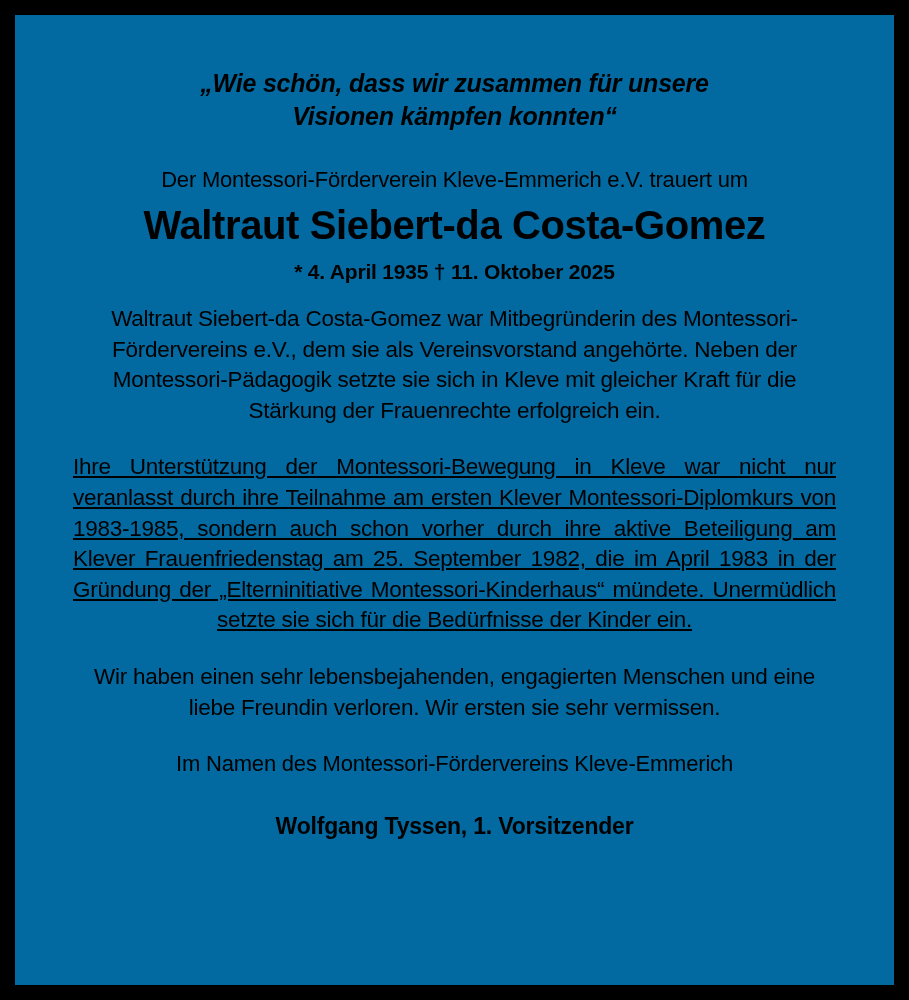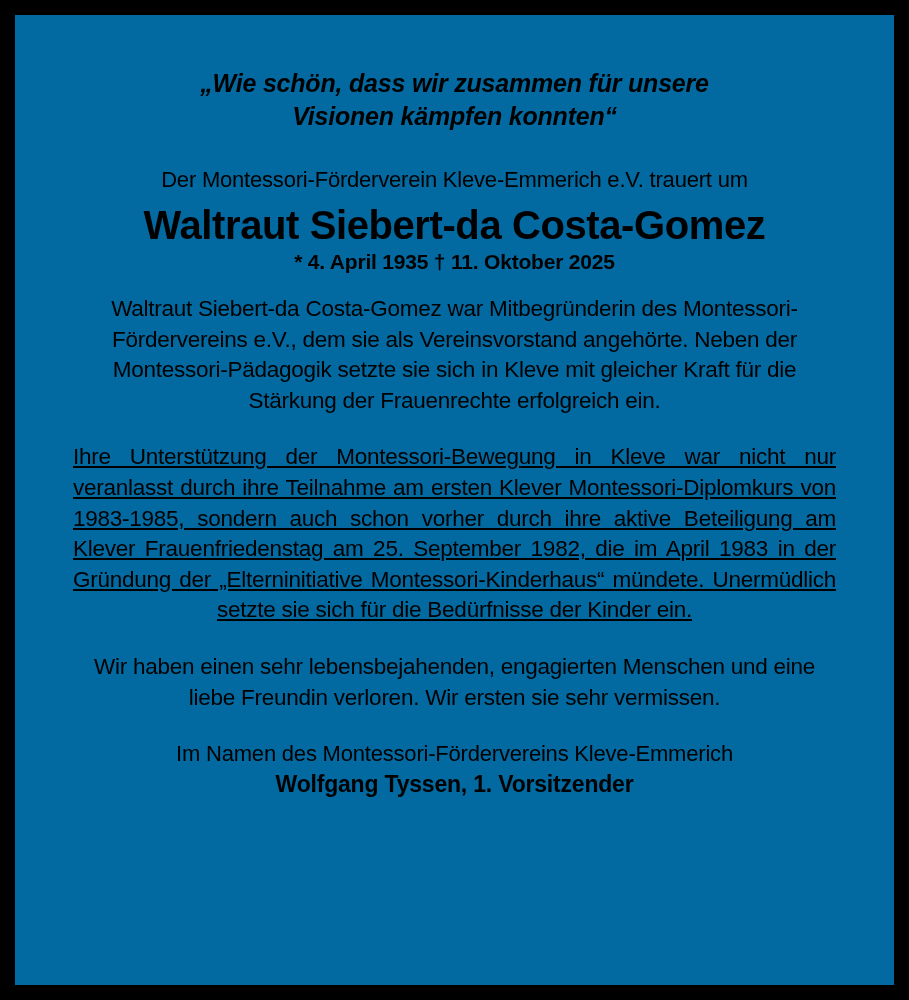--- a/index.html
+++ b/index.html
@@ -53,21 +53,21 @@
     text-align: center;
     font-size: 40px;
     font-weight: bold;
     margin-top: 10px;
     letter-spacing: -0.4px;
   }
   .dates {
     text-align: center;
     font-size: 21px;
     font-weight: bold;
-    margin-top: 2px;
+    margin-top: 12px;
     letter-spacing: -0.2px;
   }
   .body-par {
     font-size: 22.5px;
     line-height: 1.36;
     letter-spacing: -0.25px;
     margin: 0;
   }
   .par-center {
     text-align: center;
@@ -82,21 +82,21 @@
   .closing {
     text-align: center;
     font-size: 22px;
     margin-top: 28px;
     letter-spacing: -0.2px;
   }
   .signature {
     text-align: center;
     font-size: 23px;
     font-weight: bold;
-    margin-top: 4px;
+    margin-top: 36px;
     letter-spacing: -0.2px;
   }
 </style>
 </head>
 <body>
 
 <div class="obituary-frame">
   <div class="obituary-inner">
 
     <div class="quote">

